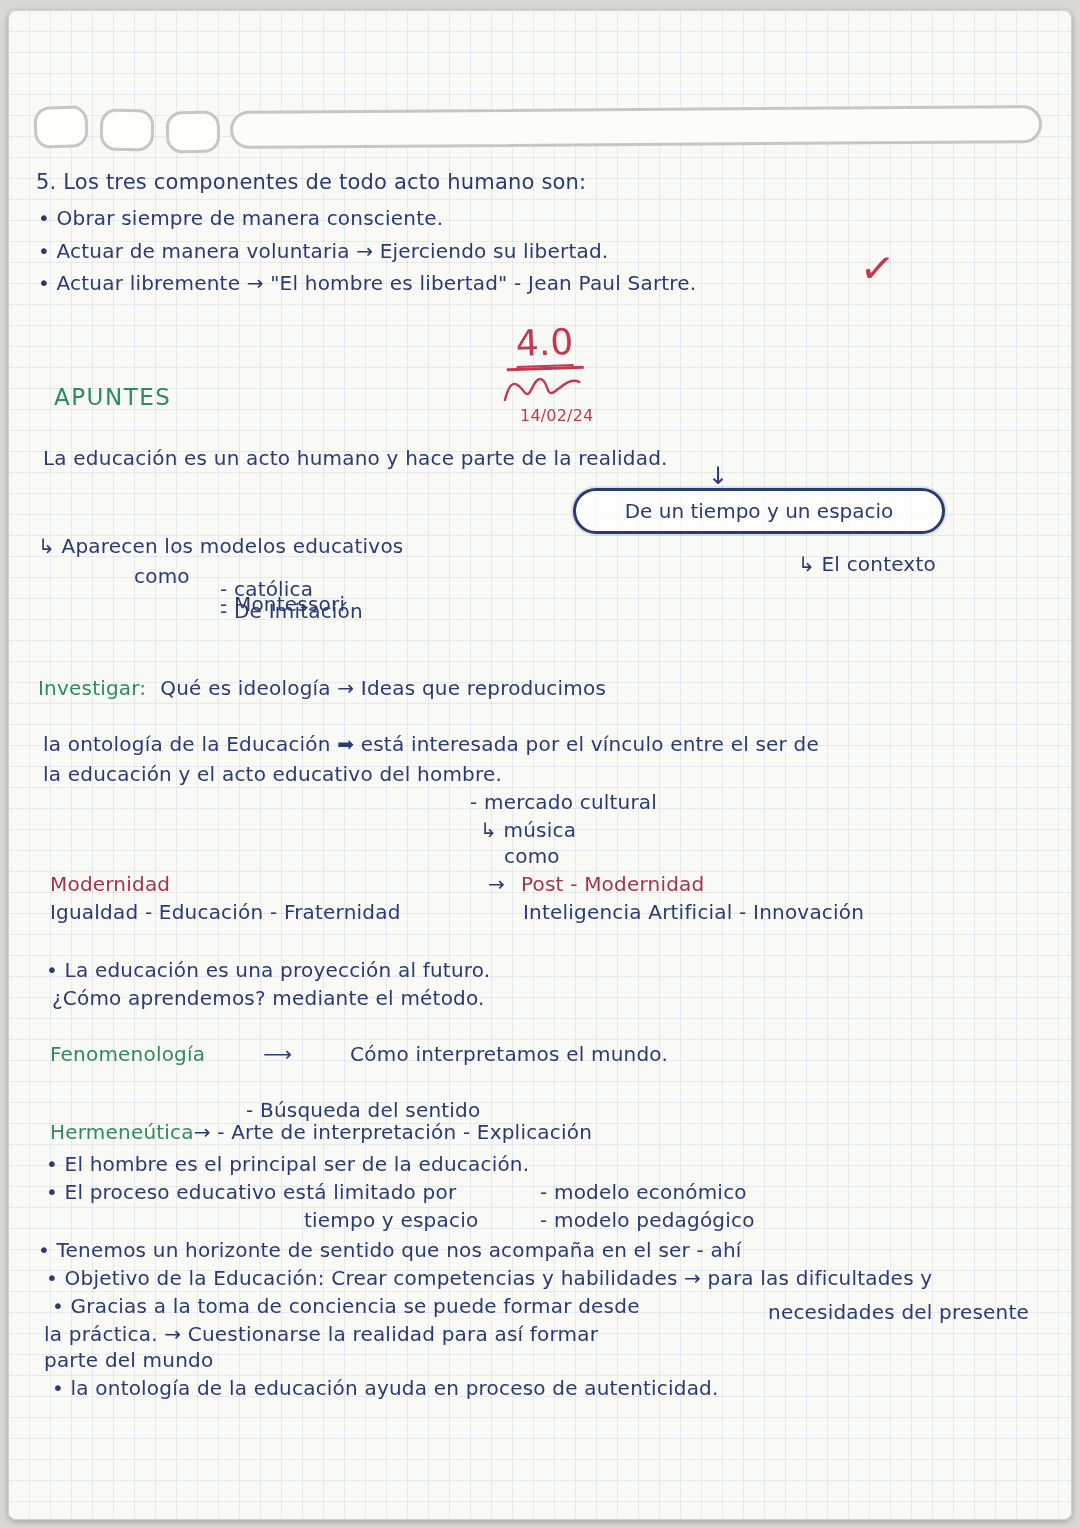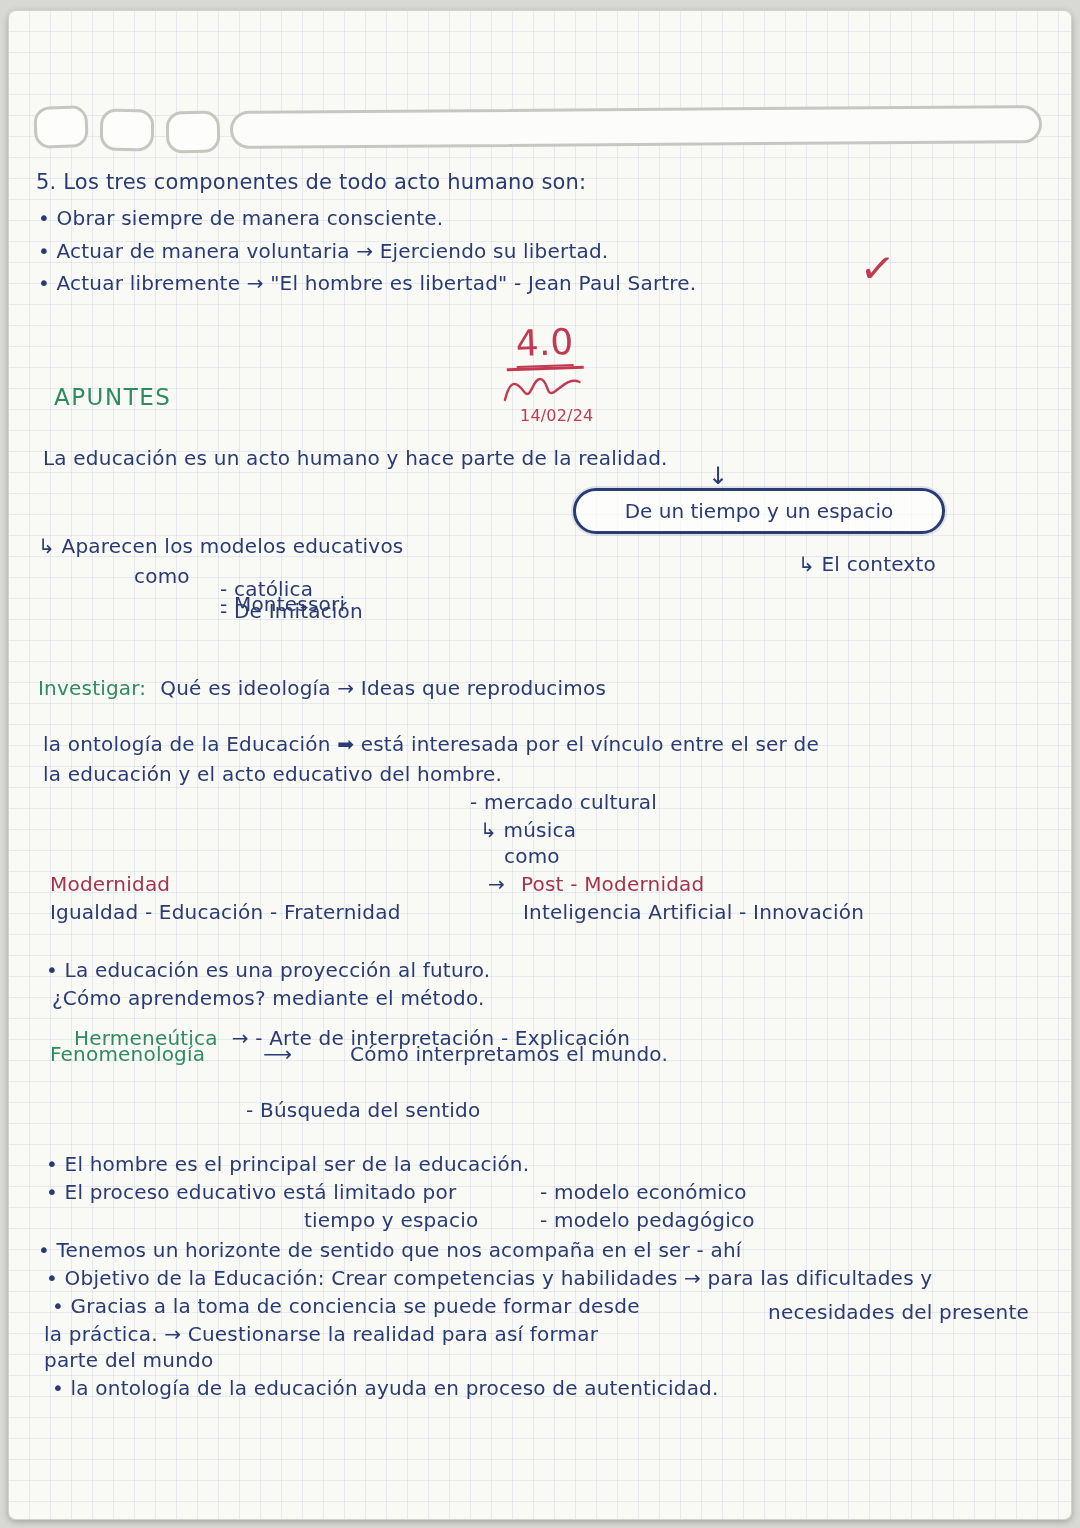--- a/index.html
+++ b/index.html
@@ -139,23 +139,23 @@
   <div class="line" style="left:515px; top:890px;">Inteligencia Artificial  - Innovación</div>
 
   <div class="line" style="left:38px; top:948px;">• La educación es una proyección al futuro.</div>
   <div class="line" style="left:44px; top:976px;">¿Cómo aprendemos? mediante el método.</div>
 
   <div class="line flexline" style="left:42px; top:1032px;">
     <span class="green">Fenomenología</span>
     <span class="ink" style="margin-left:58px;">⟶</span>
     <span class="ink" style="margin-left:58px;">Cómo interpretamos el mundo.</span>
   </div>
-  <div class="line flexline" style="left:42px; top:1016px;padding-left:24px;">
+  <div class="line flexline" style="left:42px; top:1110px;">
     <span class="green">Hermeneútica</span>
-    <span class="ink" style="margin-left:14px;">→  - Arte de interpretación - Explicación</span>
+    <span class="ink" style="">→  - Arte de interpretación - Explicación</span>
   </div>
   <div class="line" style="left:238px; top:1088px;">- Búsqueda del sentido</div>
 
   <div class="line" style="left:38px; top:1142px;">• El hombre es el principal ser de la educación.</div>
   <div class="line" style="left:38px; top:1170px;">• El proceso educativo está limitado por</div>
   <div class="line" style="left:532px; top:1170px;">- modelo económico</div>
   <div class="line" style="left:296px; top:1198px;">tiempo y espacio</div>
   <div class="line" style="left:532px; top:1198px;">- modelo pedagógico</div>
   <div class="line" style="left:30px; top:1228px;">• Tenemos un horizonte de sentido que nos acompaña en el ser - ahí</div>
   <div class="line" style="left:38px; top:1256px;">• Objetivo de la Educación:  Crear competencias y habilidades → para las dificultades y</div>

